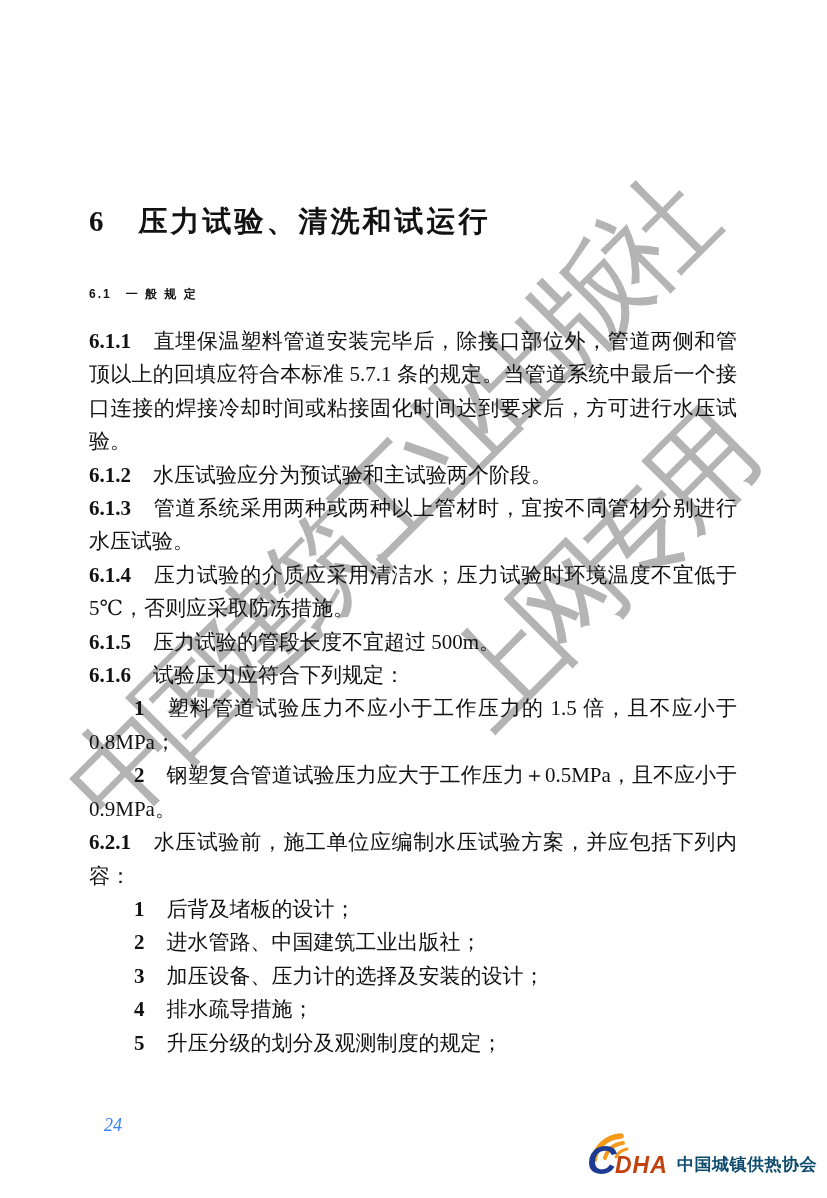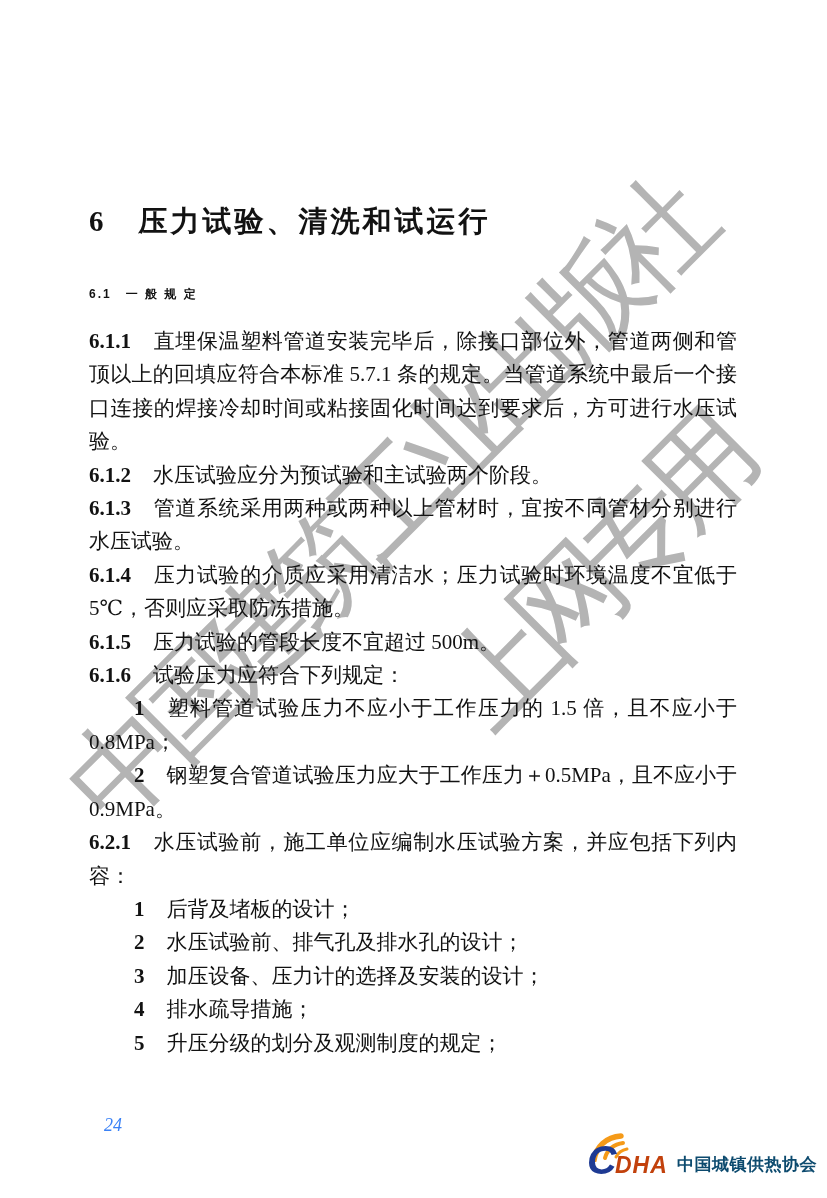--- a/index.html
+++ b/index.html
@@ -95,21 +95,21 @@
   <p class="clause"><span class="num">6.1.5</span><span>压力试验的管段长度不宜超过 500m。</span></p>
   <p class="clause"><span class="num">6.1.6</span><span>试验压力应符合下列规定：</span></p>
 
   <p class="subitem"><span class="num">1</span><span>塑料管道试验压力不应小于工作压力的 1.5 倍，且不应小于 0.8MPa；</span></p>
   <p class="subitem"><span class="num">2</span><span>钢塑复合管道试验压力应大于工作压力＋0.5MPa，且不应小于 0.9MPa。</span></p>
 
 
   <p class="clause"><span class="num">6.2.1</span><span>水压试验前，施工单位应编制水压试验方案，并应包括下列内容：</span></p>
 
   <p class="subitem"><span class="num">1</span><span>后背及堵板的设计；</span></p>
-  <p class="subitem"><span class="num">2</span><span>水压试验前、排气孔及排水孔的设计；</span></p>
+  <p class="subitem"><span class="num">2</span><span>进水管路、中国建筑工业出版社；</span></p>
   <p class="subitem"><span class="num">3</span><span>加压设备、压力计的选择及安装的设计；</span></p>
   <p class="subitem"><span class="num">4</span><span>排水疏导措施；</span></p>
   <p class="subitem"><span class="num">5</span><span>升压分级的划分及观测制度的规定；</span></p>
 </div>
 
 <div class="page-number">24</div>
 
 <div class="logo">
   <div class="logo-mark">
     <svg class="logo-arcs" width="46" height="30" viewBox="0 0 46 30">

